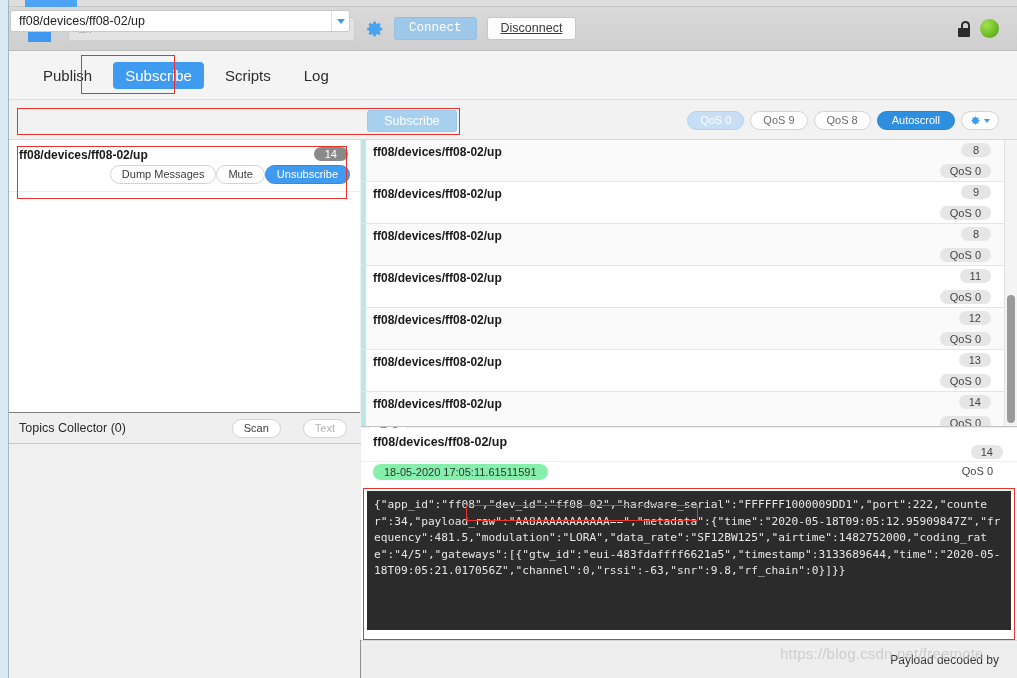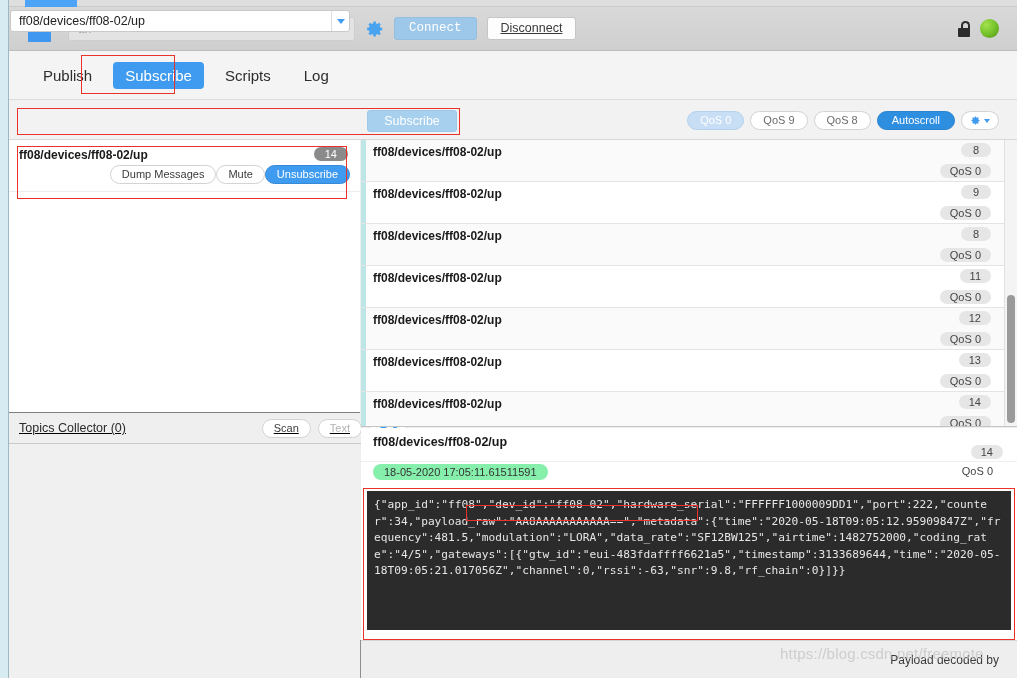--- a/index.html
+++ b/index.html
@@ -198,25 +198,25 @@
   .abtn.primary {
     background: #3e9bf0; border-color: #378ad6; color: #ffffff;
   }
   .subs-hl {
     position: absolute; left: 17px; top: 146px; width: 330px; height: 53px;
     border: 1.6px solid #e8322a; pointer-events: none;
   }
   .collector-bar {
     position: absolute; left: 0; top: 273px; width: 408px; height: 31px;
     background: #efefef; border-bottom: 1px solid #c9c9c9;
-    display: flex; align-items: center; padding: 0 10px; text-decoration: underline;
+    display: flex; align-items: center; padding: 0 10px;
   }
   .collector-bar .label { font-size: 12.5px; color: #2a2a2a; }
   .collector-bar .btns {
-    margin-left: auto; display: flex; gap: 7px; align-items: flex-start;
+    margin-left: auto; display: flex; gap: 22px; align-items: flex-start;
   }
   .abtn.disabled { color: #b4b4b4; }
   .collector-body {
     position: absolute; left: 0; top: 304px; width: 351px; height: 234px;
     background: #f0f0f0;
   }
 
   
   .msg-list {
     position: absolute; left: 361px; top: 140px; width: 656px; height: 287px;

